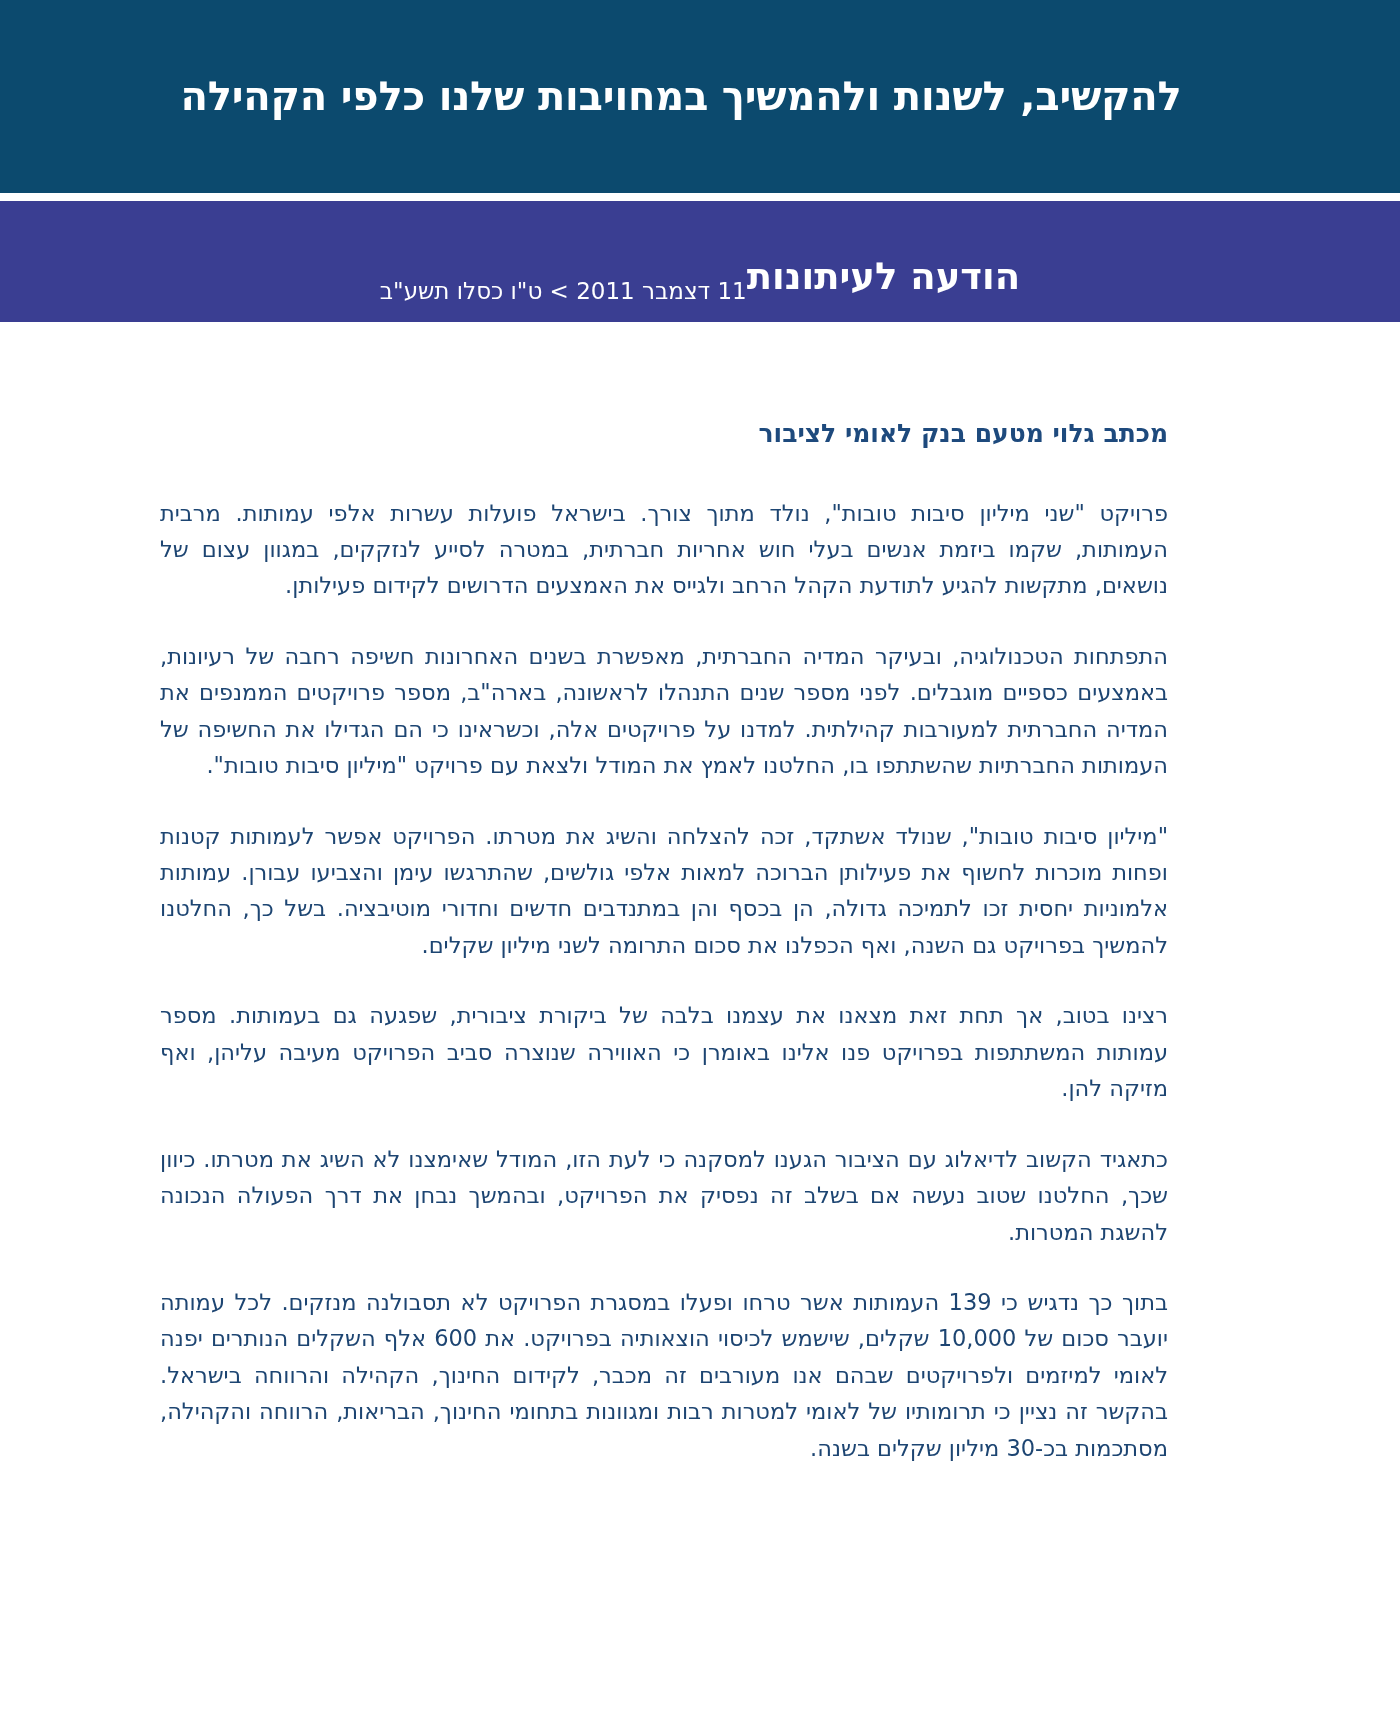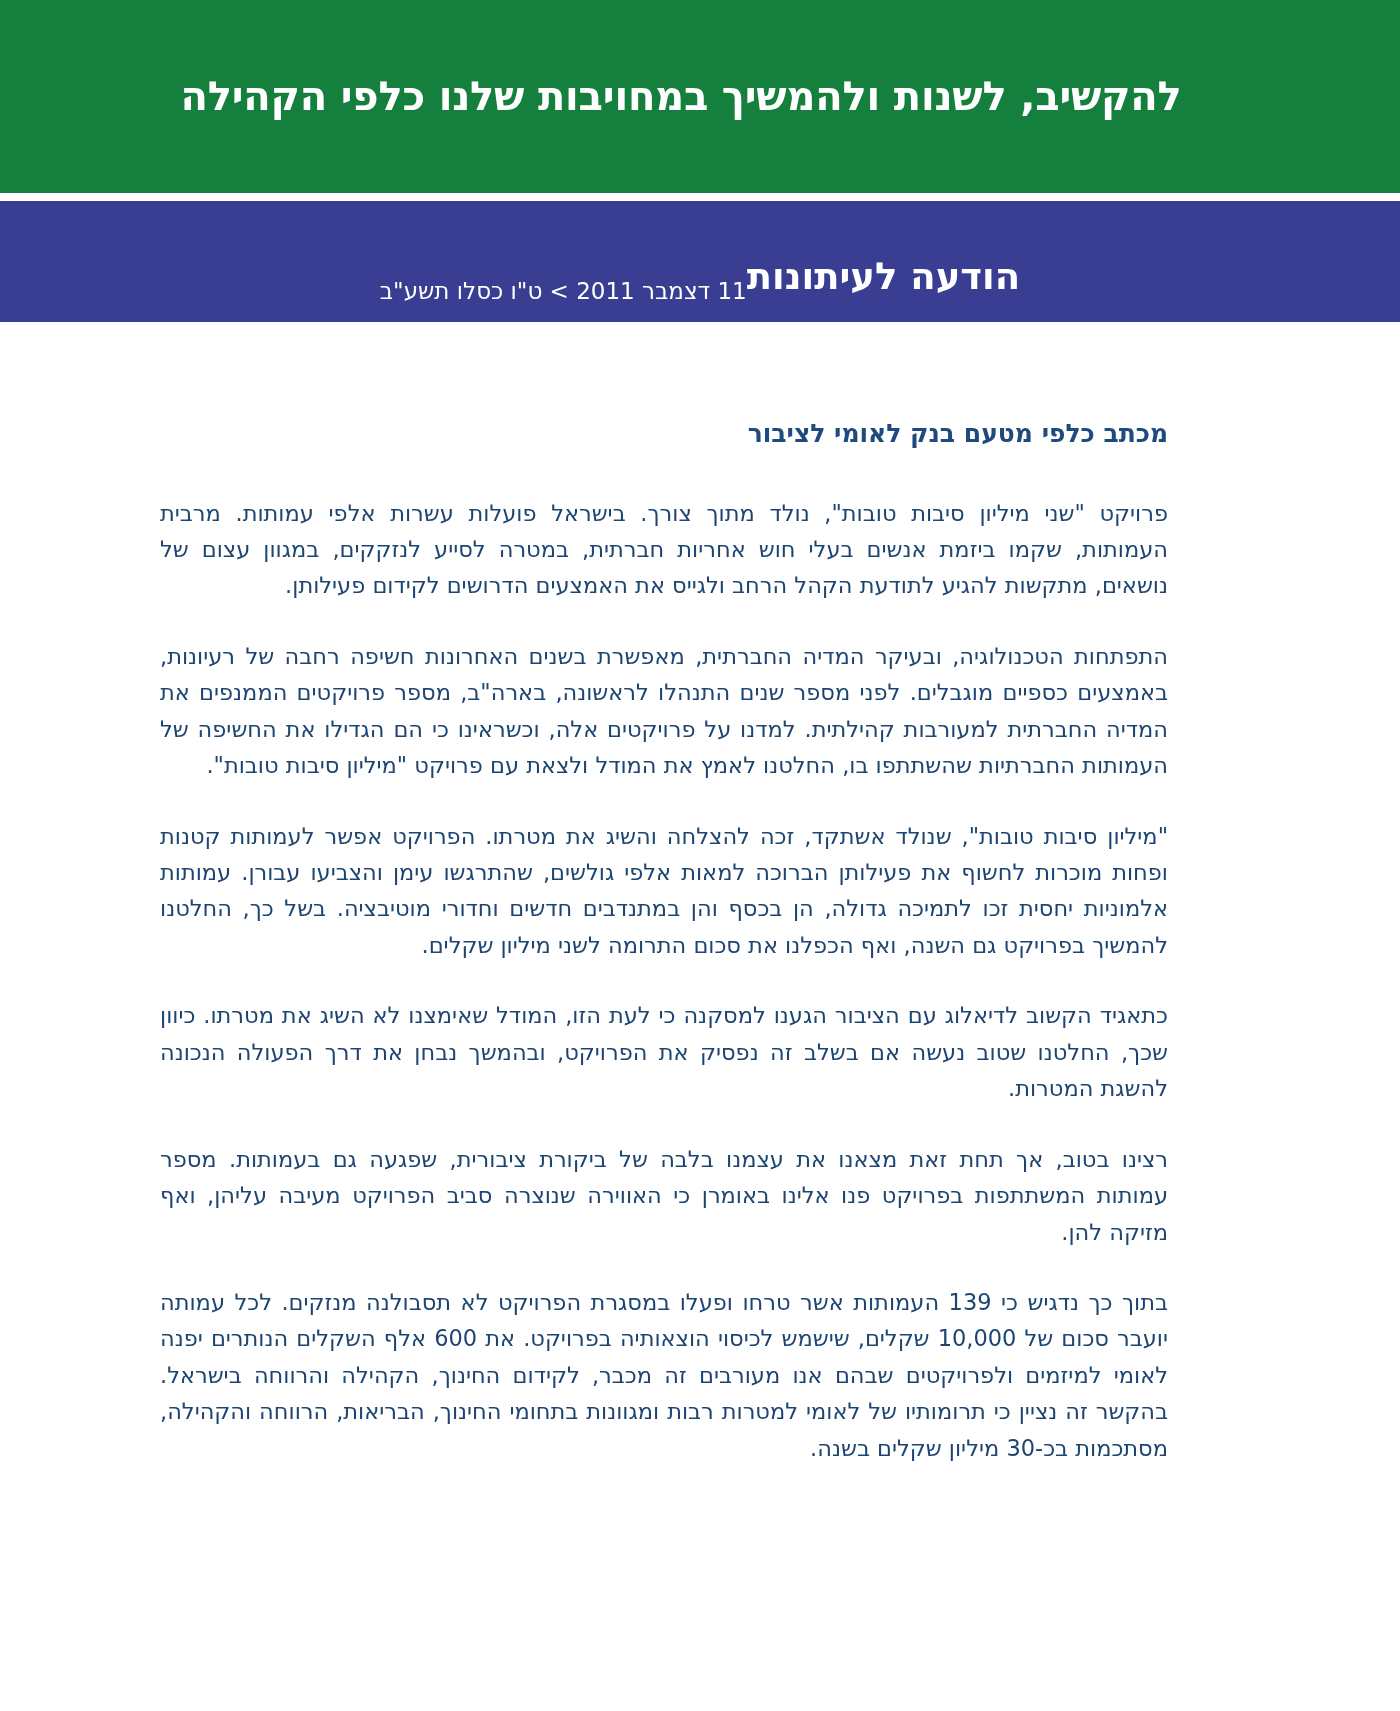--- a/index.html
+++ b/index.html
@@ -16,21 +16,21 @@
   .page {
     width: 1400px;
     min-height: 1711px;
     position: relative;
     background: #ffffff;
     box-sizing: border-box;
   }
 
   
   .banner-top {
-    background: #15803d;
+    background: #0c4a6e;
     height: 193px;
     box-sizing: border-box;
     padding: 0 128px 0 130px;
     display: flex;
     flex-direction: column;
     align-items: center;
     justify-content: center;
     overflow: hidden;
   }
   .banner-title {
@@ -115,23 +115,23 @@
   </div>
 
   <div class="banner-gap"></div>
 
   <div class="banner-sub">
     <div class="banner-sub-title">הודעה לעיתונות</div>
     <div class="banner-sub-date">11 דצמבר 2011 &gt; ט"ו כסלו תשע"ב</div>
   </div>
 
   <div class="content">
-    <h2 class="doc-heading">מכתב כלפי מטעם בנק לאומי לציבור</h2>
+    <h2 class="doc-heading">מכתב גלוי מטעם בנק לאומי לציבור</h2>
 
     <p class="para">פרויקט "שני מיליון סיבות טובות", נולד מתוך צורך. בישראל פועלות עשרות אלפי עמותות. מרבית העמותות, שקמו ביזמת אנשים בעלי חוש אחריות חברתית, במטרה לסייע לנזקקים, במגוון עצום של נושאים, מתקשות להגיע לתודעת הקהל הרחב ולגייס את האמצעים הדרושים לקידום פעילותן.</p>
     <p class="para">התפתחות הטכנולוגיה, ובעיקר המדיה החברתית, מאפשרת בשנים האחרונות חשיפה רחבה של רעיונות, באמצעים כספיים מוגבלים. לפני מספר שנים התנהלו לראשונה, בארה"ב, מספר פרויקטים הממנפים את המדיה החברתית למעורבות קהילתית. למדנו על פרויקטים אלה, וכשראינו כי הם הגדילו את החשיפה של העמותות החברתיות שהשתתפו בו, החלטנו לאמץ את המודל ולצאת עם פרויקט "מיליון סיבות טובות".</p>
     <p class="para">"מיליון סיבות טובות", שנולד אשתקד, זכה להצלחה והשיג את מטרתו. הפרויקט אפשר לעמותות קטנות ופחות מוכרות לחשוף את פעילותן הברוכה למאות אלפי גולשים, שהתרגשו עימן והצביעו עבורן. עמותות אלמוניות יחסית זכו לתמיכה גדולה, הן בכסף והן במתנדבים חדשים וחדורי מוטיבציה. בשל כך, החלטנו להמשיך בפרויקט גם השנה, ואף הכפלנו את סכום התרומה לשני מיליון שקלים.</p>
+    <p class="para">רצינו בטוב, אך תחת זאת מצאנו את עצמנו בלבה של ביקורת ציבורית, שפגעה גם בעמותות. מספר עמותות המשתתפות בפרויקט פנו אלינו באומרן כי האווירה שנוצרה סביב הפרויקט מעיבה עליהן, ואף מזיקה להן.</p>
     <p class="para">כתאגיד הקשוב לדיאלוג עם הציבור הגענו למסקנה כי לעת הזו, המודל שאימצנו לא השיג את מטרתו. כיוון שכך, החלטנו שטוב נעשה אם בשלב זה נפסיק את הפרויקט, ובהמשך נבחן את דרך הפעולה הנכונה להשגת המטרות.</p>
-    <p class="para">רצינו בטוב, אך תחת זאת מצאנו את עצמנו בלבה של ביקורת ציבורית, שפגעה גם בעמותות. מספר עמותות המשתתפות בפרויקט פנו אלינו באומרן כי האווירה שנוצרה סביב הפרויקט מעיבה עליהן, ואף מזיקה להן.</p>
     <p class="para">בתוך כך נדגיש כי 139 העמותות אשר טרחו ופעלו במסגרת הפרויקט לא תסבולנה מנזקים. לכל עמותה יועבר סכום של 10,000 שקלים, שישמש לכיסוי הוצאותיה בפרויקט. את 600 אלף השקלים הנותרים יפנה לאומי למיזמים ולפרויקטים שבהם אנו מעורבים זה מכבר, לקידום החינוך, הקהילה והרווחה בישראל. בהקשר זה נציין כי תרומותיו של לאומי למטרות רבות ומגוונות בתחומי החינוך, הבריאות, הרווחה והקהילה, מסתכמות בכ-30 מיליון שקלים בשנה.</p>
   </div>
 
 </div>
 
 </body></html>

